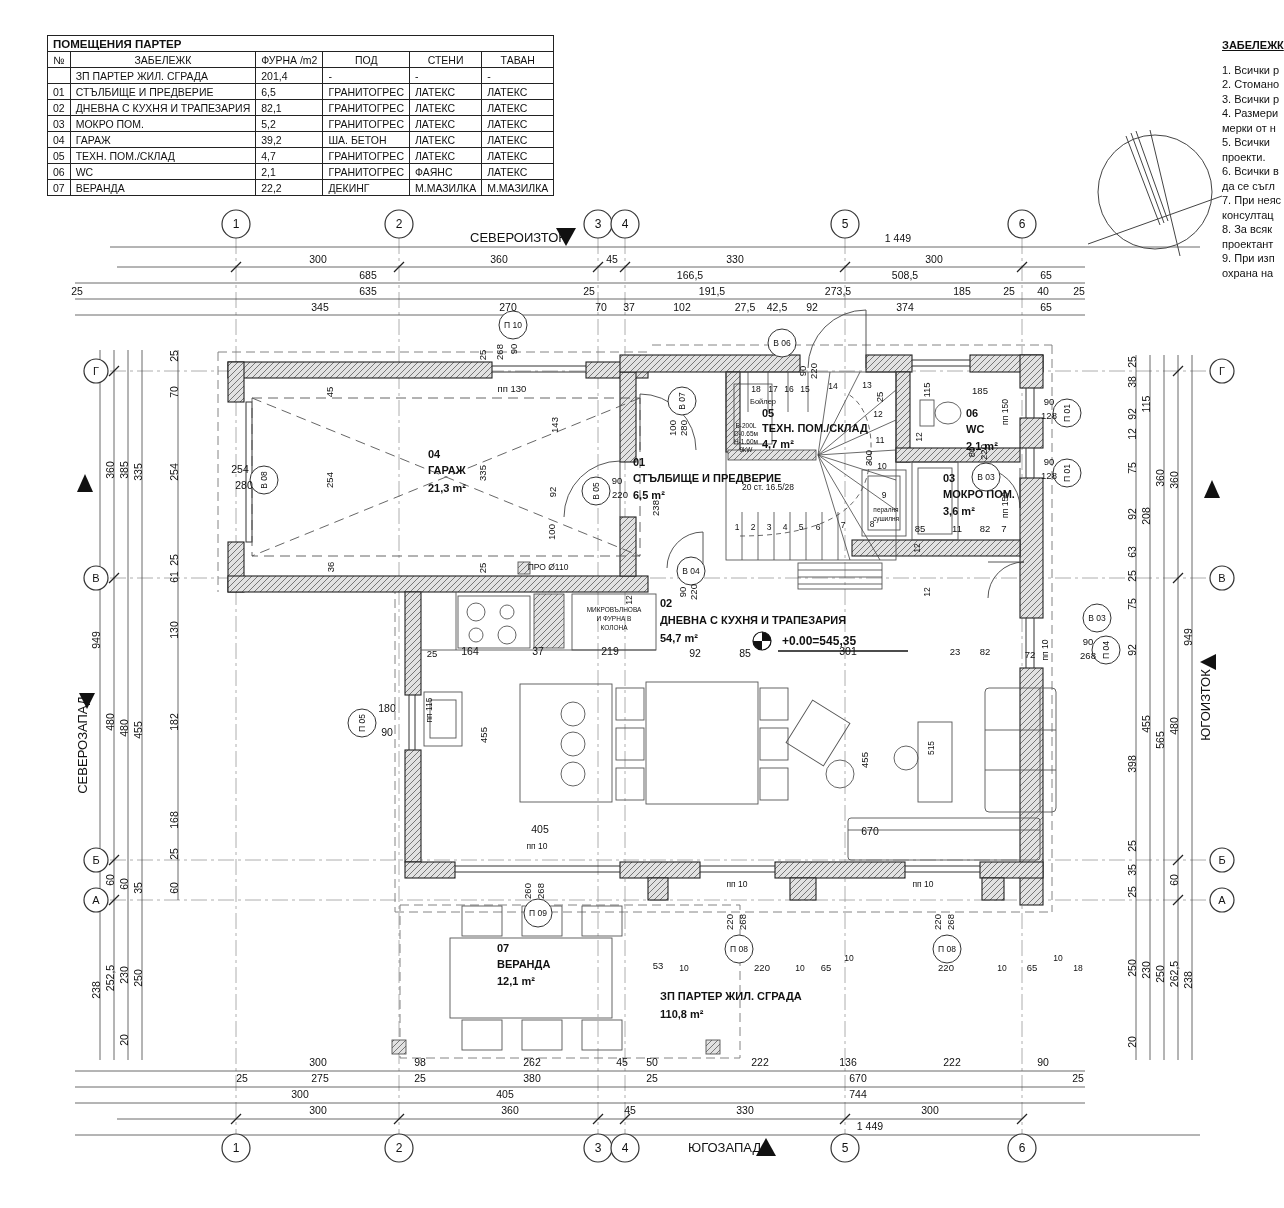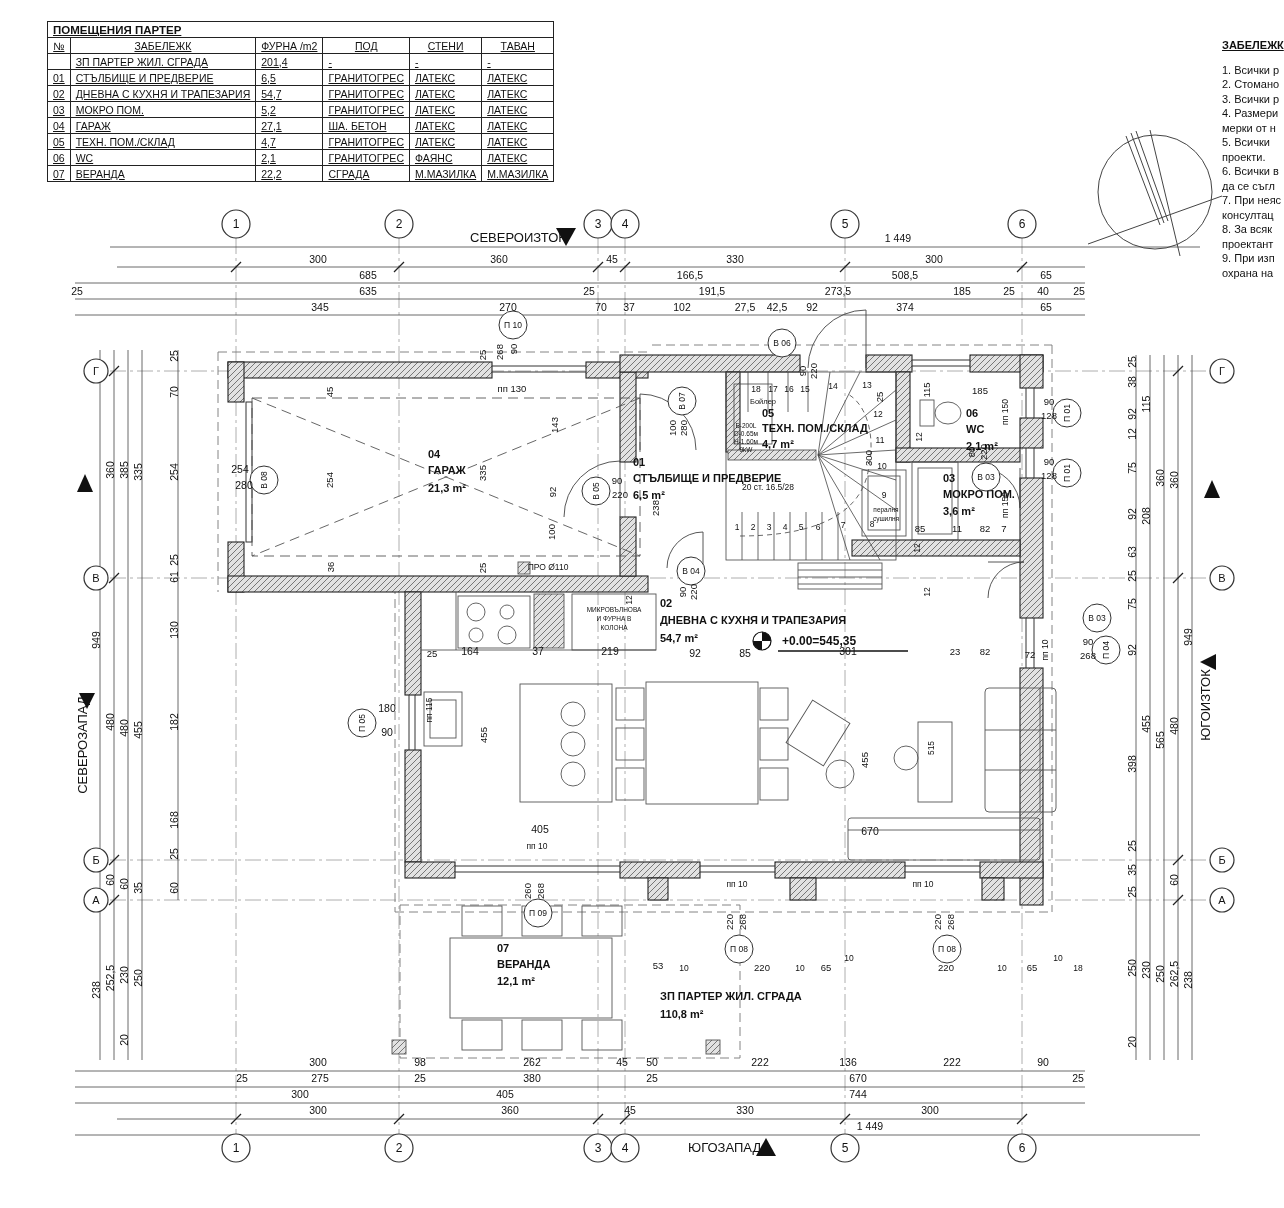--- a/index.html
+++ b/index.html
@@ -1,20 +1,20 @@
 <!DOCTYPE html>
 <html><head>
 <meta charset="utf-8">
 <style>
   html,body{margin:0;padding:0;background:#fff;width:1284px;height:1208px;overflow:hidden;
     font-family:"Liberation Sans",sans-serif;}
   #stage{position:relative;width:1284px;height:1208px;background:#fff;}
   
-  #roomtable{position:absolute;left:47px;top:21px;border-collapse:collapse;
-    font-size:10.5px;color:#111;text-decoration:underline;}
+  #roomtable{position:absolute;left:47px;top:35px;border-collapse:collapse;
+    font-size:10.5px;color:#111;}
   #roomtable td,#roomtable th{border:1px solid #222;padding:1px 5px;height:13px;
     text-align:left;font-weight:normal;white-space:nowrap;}
   #roomtable .ttl{font-weight:bold;font-size:11.5px;}
   #roomtable th{text-align:center;}
   
   #notes{position:absolute;left:1222px;top:38px;width:120px;font-size:11px;color:#111;
     line-height:14.5px;white-space:nowrap;}
   #notes .nt{font-weight:bold;text-decoration:underline;margin-bottom:10px;}
   svg{position:absolute;left:0;top:0;}
   text{fill:#111;font-family:"Liberation Sans",sans-serif;}
@@ -55,37 +55,37 @@
           <td>01</td>
           <td>СТЪЛБИЩЕ И ПРЕДВЕРИЕ</td>
           <td>6,5</td>
           <td>ГРАНИТОГРЕС</td>
           <td>ЛАТЕКС</td>
           <td>ЛАТЕКС</td>
         </tr>
         <tr>
           <td>02</td>
           <td>ДНЕВНА С КУХНЯ И ТРАПЕЗАРИЯ</td>
-          <td>54,7</td>
+          <td>82,1</td>
           <td>ГРАНИТОГРЕС</td>
           <td>ЛАТЕКС</td>
           <td>ЛАТЕКС</td>
         </tr>
         <tr>
           <td>03</td>
           <td>МОКРО ПОМ.</td>
           <td>5,2</td>
           <td>ГРАНИТОГРЕС</td>
           <td>ЛАТЕКС</td>
           <td>ЛАТЕКС</td>
         </tr>
         <tr>
           <td>04</td>
           <td>ГАРАЖ</td>
-          <td>27,1</td>
+          <td>39,2</td>
           <td>ША. БЕТОН</td>
           <td>ЛАТЕКС</td>
           <td>ЛАТЕКС</td>
         </tr>
         <tr>
           <td>05</td>
           <td>ТЕХН. ПОМ./СКЛАД</td>
           <td>4,7</td>
           <td>ГРАНИТОГРЕС</td>
           <td>ЛАТЕКС</td>
@@ -96,21 +96,21 @@
           <td>WC</td>
           <td>2,1</td>
           <td>ГРАНИТОГРЕС</td>
           <td>ФАЯНС</td>
           <td>ЛАТЕКС</td>
         </tr>
         <tr>
           <td>07</td>
           <td>ВЕРАНДА</td>
           <td>22,2</td>
-          <td>СГРАДА</td>
+          <td>ДЕКИНГ</td>
           <td>М.МАЗИЛКА</td>
           <td>М.МАЗИЛКА</td>
         </tr>
       </tbody>
   </table>
 
   <div id="notes">
     <div class="nt">ЗАБЕЛЕЖК</div>
     <div id="notes-lines">
         <div>1. Всички р</div>

